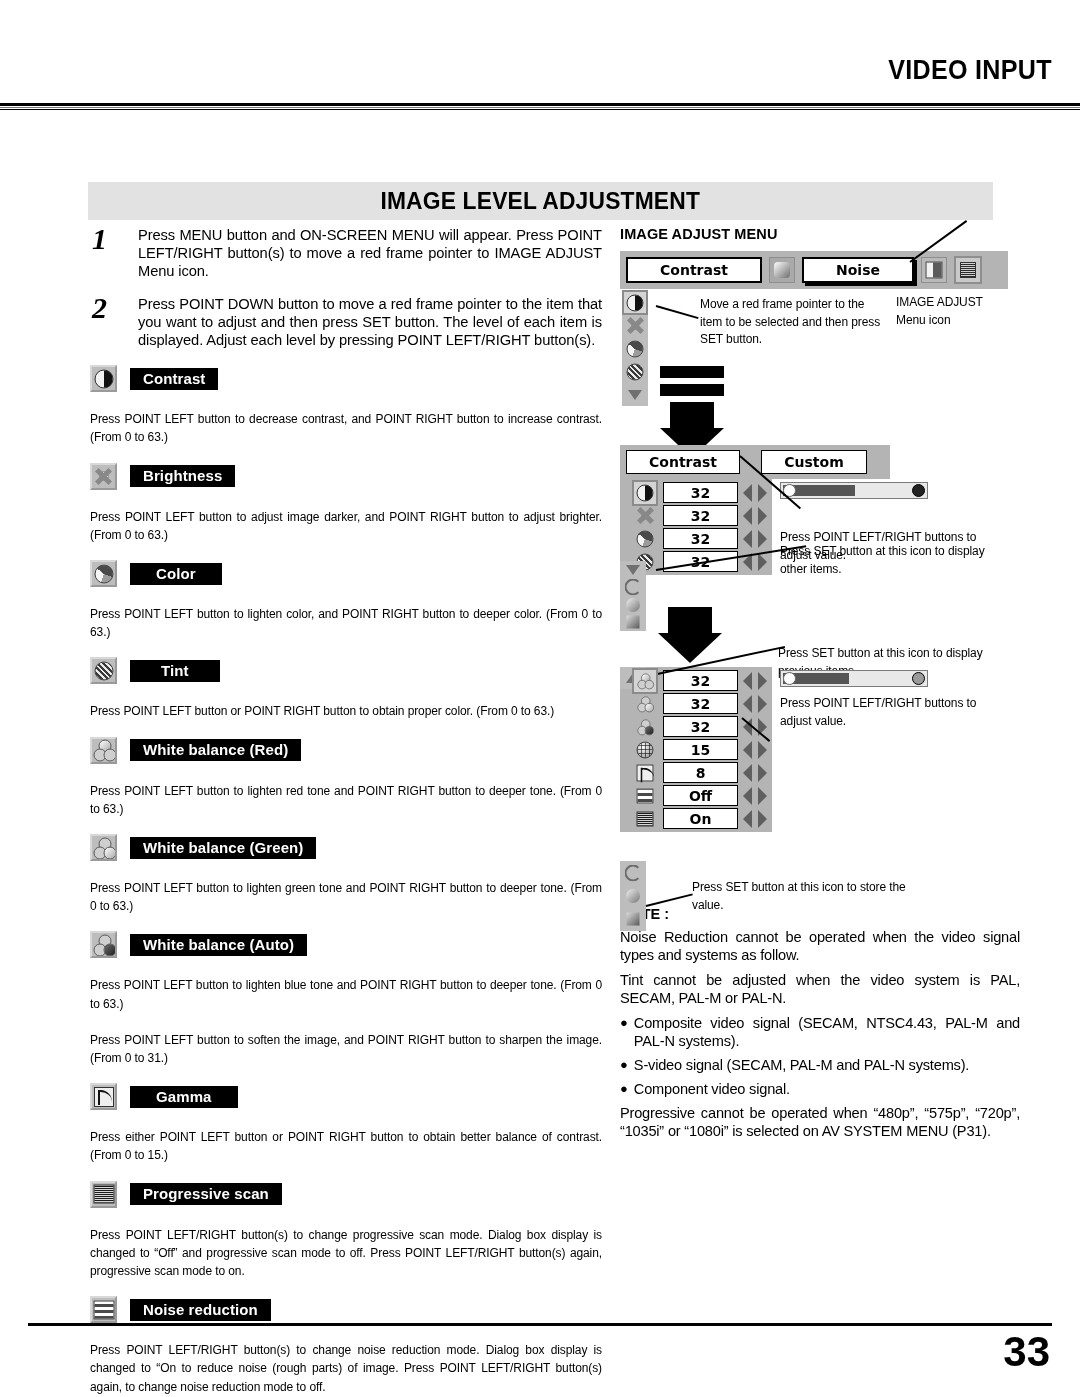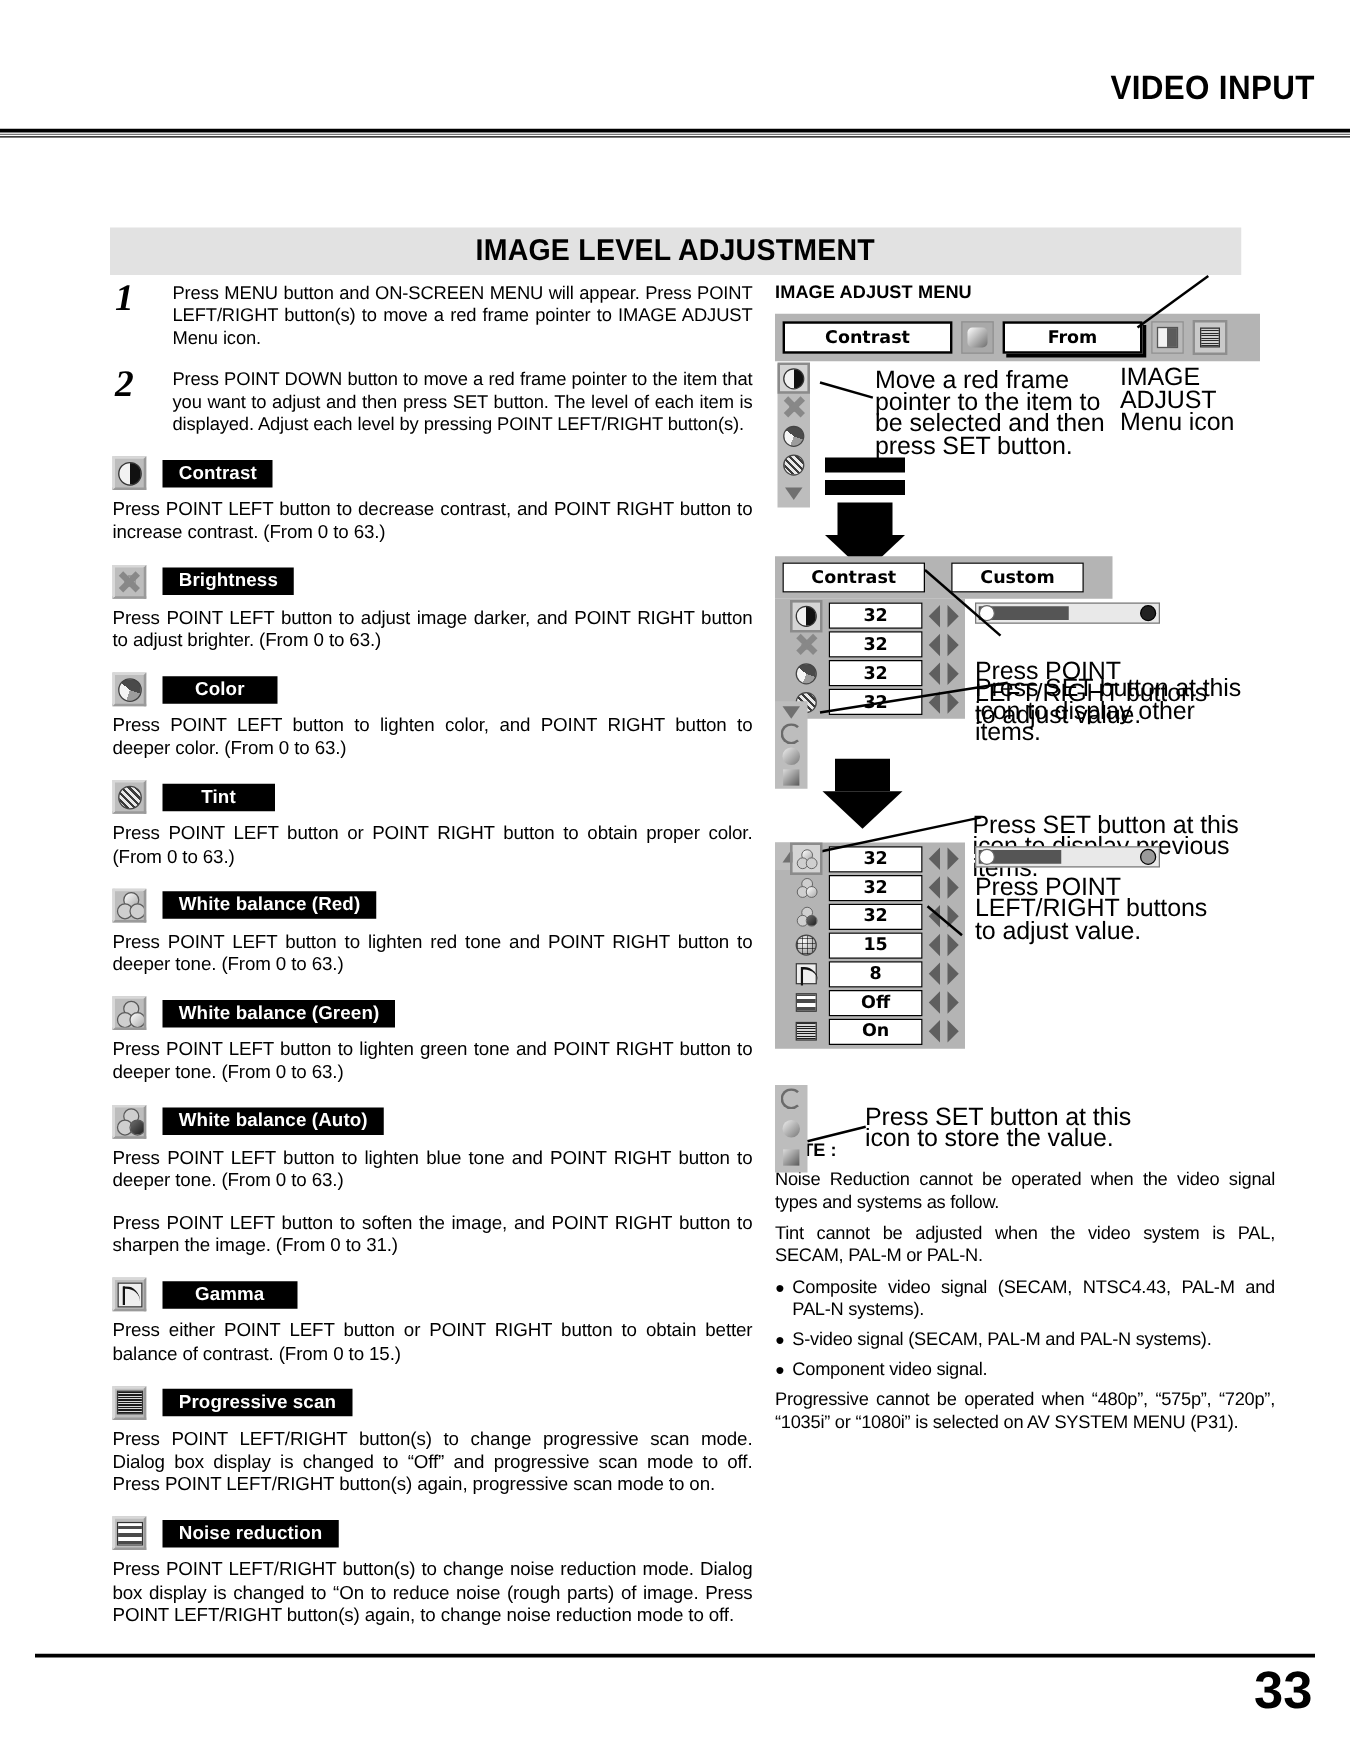--- a/index.html
+++ b/index.html
@@ -34,21 +34,21 @@
 
   
   .item{margin-top:16px;}
   .itemhead{display:flex;align-items:center;height:27px;}
   .ibox{width:27px;height:27px;box-sizing:border-box;border:2px solid #9a9a9a;
         border-top-color:#d8d8d8;border-left-color:#d8d8d8;background:#bdbdbd;
         position:relative;overflow:hidden;flex:0 0 auto;}
   .ilabel{margin-left:13px;background:#000;color:#fff;font-size:15px;font-weight:bold;
           line-height:22px;height:22px;padding:0 13px;display:inline-block;
           letter-spacing:.1px;}
-  .item p{margin:7px 0 0 0;font-size:15px;line-height:18.2px;text-align:justify;
+  .item p{margin:18px 0 0 0;font-size:12px;line-height:18.2px;text-align:justify;
           letter-spacing:-.1px;}
 
   
   .ic{position:absolute;left:50%;top:50%;transform:translate(-50%,-50%);}
   .ic-contrast{width:17px;height:17px;border-radius:50%;
      background:linear-gradient(90deg,#f2f2f2 0 50%,#111 50% 100%);border:1px solid #333;}
   .ic-bright{width:19px;height:19px;
      background:radial-gradient(circle at 50% 50%,#fff 0 26%,#9a9a9a 27% 36%,transparent 37%);}
   .ic-bright:before,.ic-bright:after{content:"";position:absolute;left:50%;top:50%;
      width:19px;height:5px;background:#888;transform:translate(-50%,-50%) rotate(45deg);}
@@ -74,21 +74,21 @@
   .ic-gamma:after{content:"";position:absolute;left:3px;top:2px;width:12px;height:13px;
      border-left:2px solid #111;border-top:2px solid #111;border-radius:0 80% 0 0;
      transform:rotate(0deg);}
   .ic-noise{width:19px;height:17px;border:1px solid #333;background:#fff;
      background-image:repeating-linear-gradient(0deg,#4a4a4a 0 3px,#fff 3px 6px);}
   .ic-prog{width:19px;height:17px;border:1px solid #333;
      background:repeating-linear-gradient(0deg,#1a1a1a 0 1px,#d7d7d7 1px 2px);}
 
   
   .r-title{font-size:14.5px;font-weight:bold;letter-spacing:.1px;margin:0 0 9px 0;}
-  .rtext{font-size:20px;line-height:17.6px;letter-spacing:-.1px;}
+  .rtext{font-size:12px;line-height:17.6px;letter-spacing:-.1px;}
 
   
   .osd{background:#b4b4b4;padding:5px 6px;display:inline-block;}
   .osd-row{display:flex;align-items:center;gap:7px;}
   .osd-field{background:#fff;border:2px solid #000;font-family:"DejaVu Sans",sans-serif;
      font-size:14px;font-weight:bold;text-align:center;padding:3px 0;}
   .osd-field.sh{box-shadow:3px 3px 0 #000;}
   .osd-icon{width:24px;height:24px;background:#b9b9b9;border:1px solid #8e8e8e;
      position:relative;flex:0 0 auto;}
   .osd-icon.sel{border:2px solid #8e8e8e;background:#c9c9c9;}
@@ -290,21 +290,21 @@
 
     <div class="r-title">IMAGE ADJUST MENU</div>
 
     
     <div class="osd" style="width:388px;box-sizing:border-box;">
       <div class="osd-row">
         <div class="osd-field" style="width:132px;">Contrast</div>
         <div class="osd-icon" style="background:#a9a9a9;">
           <div class="ic" style="width:16px;height:16px;border-radius:4px;background:linear-gradient(135deg,#fff,#6e6e6e);"></div>
         </div>
-        <div class="osd-field sh" style="width:108px;">From</div>
+        <div class="osd-field sh" style="width:108px;">Noise</div>
         <div class="osd-icon">
           <div class="ic" style="width:15px;height:15px;background:linear-gradient(90deg,#f2f2f2 0 45%,#5b5b5b 45% 100%);border:1px solid #555;"></div>
         </div>
         <div class="osd-icon sel">
           <div class="ic" style="width:14px;height:14px;background:repeating-linear-gradient(0deg,#2a2a2a 0 1px,#cfcfcf 1px 2px);border:1px solid #333;"></div>
         </div>
       </div>
     </div>
 
     

